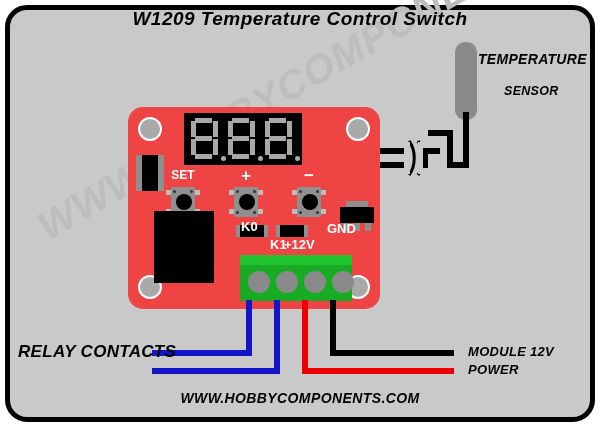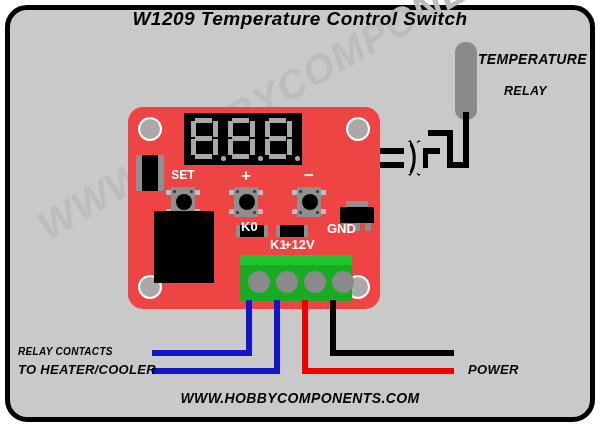--- a/index.html
+++ b/index.html
@@ -335,22 +335,22 @@
     <path d="M3 1 C10 10, 10 26, 3 35" stroke="#000" stroke-width="3" fill="none"></path>
   </svg>
   <svg class="brk" style="left:415px;top:140px;width:14px;height:36px;" viewBox="0 0 14 36">
     <path d="M3 1 C10 10, 10 26, 3 35" stroke="#000" stroke-width="3" fill="none"></path>
   </svg>
 
   <div style="position:absolute;left:404px;top:142px;width:6px;height:32px;background:#c9c9c9;"></div>
   <div style="position:absolute;left:418px;top:142px;width:5px;height:32px;background:#c9c9c9;"></div>
 
   <div class="lbl" style="left:478px;top:52px;font-size:14px;text-align:center;">TEMPERATURE</div>
-  <div class="lbl" style="left:504px;top:84px;font-size:12.5px;">RELAY</div>
-
-  <div class="lbl" style="left:18px;top:345px;font-size:10px;">RELAY CONTACTS</div>
-  <div class="lbl" style="left:18px;top:363px;font-size:13px;">TO HEATER/COOLER</div>
-
+  <div class="lbl" style="left:504px;top:84px;font-size:12.5px;">SENSOR</div>
+
+  <div class="lbl" style="left:18px;top:345px;font-size:17px;">RELAY CONTACTS</div>
+
+  <div class="lbl" style="left:468px;top:345px;font-size:13px;">MODULE 12V</div>
   <div class="lbl" style="left:468px;top:363px;font-size:13px;">POWER</div>
 
   <div class="footer">WWW.HOBBYCOMPONENTS.COM</div>
 
 </div>
 
 </body></html>

